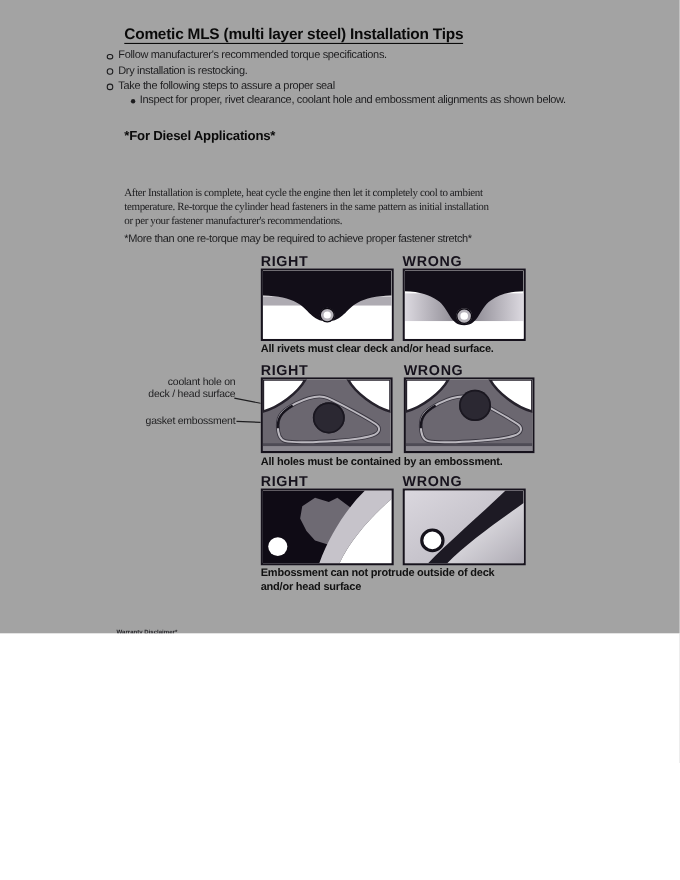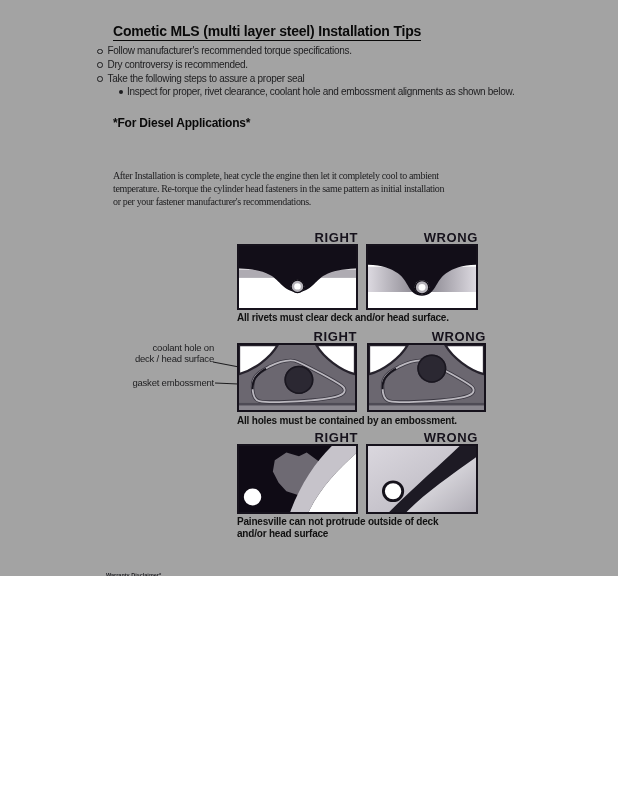--- a/index.html
+++ b/index.html
@@ -9,21 +9,21 @@
   .pre{white-space:pre-line;}
   .doc-title{font-size:14px;font-weight:bold;letter-spacing:-0.2px;color:#0a0a0a;
              border-bottom:1.5px solid #0a0a0a;padding-bottom:1px;display:inline-block;}
   .bullets{left:97px;top:45px;}
   .b-row{display:flex;align-items:flex-start;height:13.8px;font-size:10px;letter-spacing:-0.3px;}
   .b-row.sub{margin-left:22px;}
   .marker-o{flex:0 0 auto;width:3.5px;height:3.5px;border:1px solid #1d1d1f;border-radius:50%;margin:3.5px 5px 0 0;}
   .marker-dot{flex:0 0 auto;width:4px;height:4px;background:#1d1d1f;border-radius:50%;margin:3.5px 4px 0 0;}
   .sec-head{font-size:12px;font-weight:bold;letter-spacing:-0.2px;color:#0a0a0a;}
   .body-text{font-size:10px;letter-spacing:-0.35px;line-height:13px;}
-  .fig-label{font-size:13px;font-weight:bold;letter-spacing:0.6px;text-align:right;color:#16121c;}
+  .fig-label{font-size:13px;font-weight:bold;letter-spacing:0.6px;text-align:left;color:#16121c;}
   .fig-caption{font-size:10px;font-weight:bold;letter-spacing:-0.2px;line-height:11.5px;color:#111;}
   .fig-box{display:block;border:2px solid #16121c;background:#fff;}
   .annot{font-size:9.5px;letter-spacing:-0.2px;line-height:10.8px;text-align:right;color:#1d1d1f;}
   .warranty{width:410px;font-size:5.5px;line-height:6.1px;letter-spacing:0;color:#242428;}
   .warranty .w-head{font-weight:bold;margin-bottom:5px;}
   .warranty p{margin:0 0 5.5px 0;}
   .footer-code{font-size:13.5px;letter-spacing:0.2px;text-align:right;color:#2b2b2e;}
 </style>
 </head>
 <body>
@@ -34,36 +34,37 @@
     <span class="doc-title">Cometic MLS (multi layer steel) Installation Tips</span>
   </div>
 
   <div class="abs bullets">
     <div class="b-row">
       <span class="marker-o"></span>
       <span>Follow manufacturer's recommended torque specifications.</span>
     </div>
     <div class="b-row">
       <span class="marker-o"></span>
-      <span>Dry controversy is recommended.</span>
+      <span>Dry installation is restocking.</span>
     </div>
     <div class="b-row">
       <span class="marker-o"></span>
       <span>Take the following steps to assure a proper seal</span>
     </div>
     <div class="b-row sub">
       <span class="marker-dot"></span>
       <span>Inspect for proper, rivet clearance, coolant hole and embossment alignments as shown below.</span>
     </div>
   </div>
 
   <div class="abs sec-head" style="left:113px;top:116px;">*For Diesel Applications*</div>
   <div class="abs body-text pre" style="left:113px;top:169px;width:470px;font-family:Liberation Serif, serif;">After Installation is complete, heat cycle the engine then let it completely cool to ambient
 temperature. Re-torque the cylinder head fasteners in the same pattern as initial installation
 or per your fastener manufacturer's recommendations.</div>
+  <div class="abs body-text" style="left:113px;top:211px;width:470px;">*More than one re-torque may be required to achieve proper fastener stretch*</div>
 
   <div class="abs fig-label" style="left:237px;top:230px;width:121px;">RIGHT</div>
   <div class="abs fig-label" style="left:366px;top:230px;width:112px;">WRONG</div>
 
   <svg class="abs fig-box" style="left:237px;top:244px;width:117px;height:62px;" viewBox="0 0 121 66" preserveAspectRatio="none">
     <rect width="121" height="66" fill="#ffffff"></rect>
     <rect x="0" y="25" width="121" height="9" fill="#aeabb2"></rect>
     <rect x="0" y="34" width="121" height="32" fill="#ffffff"></rect>
     <path d="M0,0 H121 V24 C106,24.5 97,26.5 89,31 C78,37 75,49 60.5,49 C46,49 43,37 32,31 C24,26.5 15,24.5 0,24 Z" fill="#120e18"></path>
     <circle cx="60.5" cy="43" r="7" fill="#b5b2b9"></circle>
@@ -152,21 +153,21 @@
         <stop offset="0" stop-color="#f6f5f8"></stop>
           <stop offset="1" stop-color="#aeabb4"></stop>
       </linearGradient>
     </defs>
     <rect width="112" height="70" fill="url(#gl1)"></rect>
     <path d="M112,12 C86,31 58,51 40,70 H112 Z" fill="url(#gl2)"></path>
     <path d="M95,0 H112 V12 C86,31 58,51 40,70 H22 C47,44 76,19 95,0 Z" fill="#1d1a24"></path>
     <circle cx="26" cy="48" r="10" fill="#ffffff" stroke="#15121b" stroke-width="3"></circle>
   </svg>
 
-  <div class="abs fig-caption pre" style="left:237px;top:516px;width:250px;">Painesville can not protrude outside of deck
+  <div class="abs fig-caption pre" style="left:237px;top:516px;width:250px;">Embossment can not protrude outside of deck
 and/or head surface</div>
 
   <div class="abs warranty" style="left:106px;top:572px;">
     <div class="w-head">Warranty Disclaimer*</div>
     <p class="pre">Due to the nature of performance applications, the parts in this catalog are sold without any express warranty or any implied warranty of merchantability or
 fitness for a particular purpose.  Cometic Gasket Inc., shall not, under any circumstances, be liable for any special, incidental or consequential damages,
 including, person, party or property, but not limited to, damage, or loss of property or equipment, loss of profits or revenue, cost of purchased or replacement
 goods, or claims of customers of the purchase, which may arise and/or result from sale, installation or use of these parts.  Installation of these parts could
 adversely affect the motor manufacturers warranty coverage.</p>
     <p class="pre">VENUE-The agreed upon venue, in the event of dispute whatsoever between the parties, whether instituted by either party, including, but not limited to,

